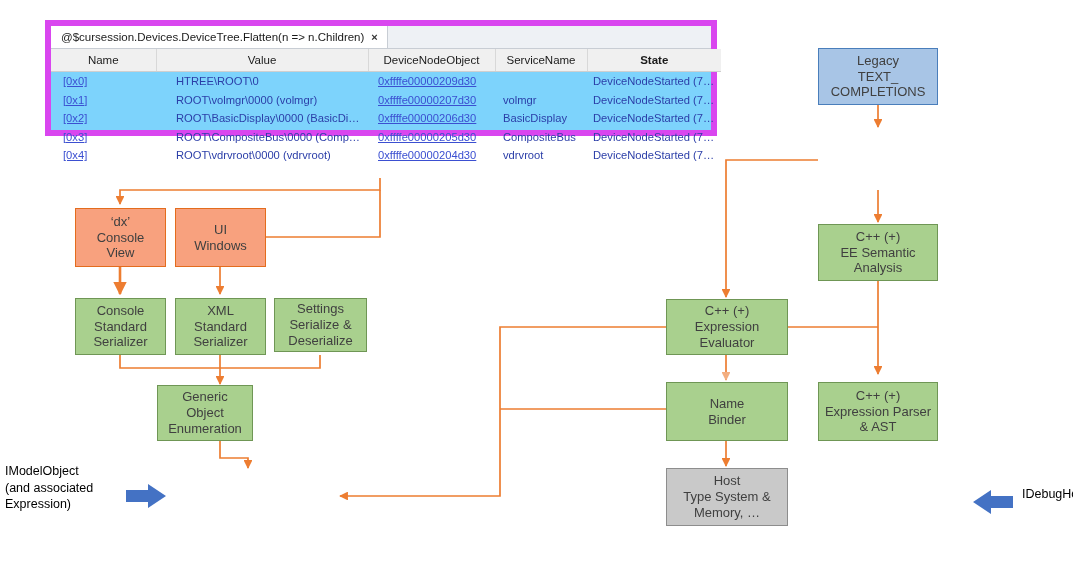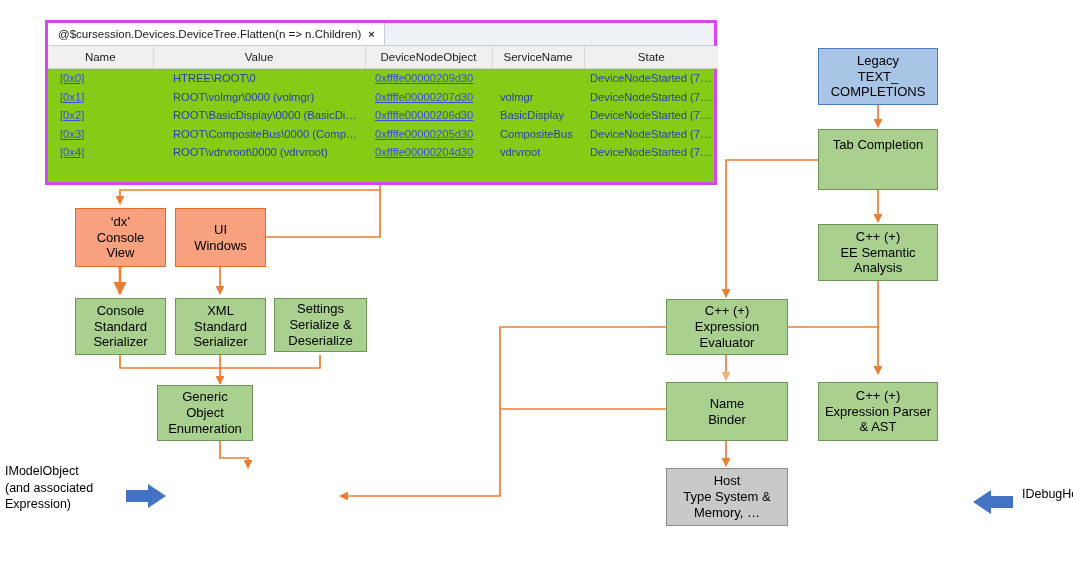--- a/index.html
+++ b/index.html
@@ -9,60 +9,60 @@
     font-family:"Liberation Sans","DejaVu Sans",sans-serif;
     -webkit-font-smoothing:antialiased;
   }
   #root{position:absolute;left:0;top:0;width:1073px;height:562px;}
 
   
   #wires{position:absolute;left:0;top:0;width:1073px;height:562px;pointer-events:none;}
 
   
   .dbg-window{
-    position:absolute;left:45px;top:20px;width:672px;height:165px;
-    background:#84cc16;border:3px solid #d946ef;box-sizing:border-box;
+    position:absolute;left:45px;top:20px;width:672px;height:116px;
+    background:#7dd3fc;border:6px solid #d946ef;box-sizing:border-box;
   }
   .tabstrip{
     position:relative;height:22px;background:#eef1f5;
     border-bottom:1px solid #c8cdd4;
   }
   .tab{
     position:absolute;left:0;top:0;height:22px;
     display:flex;align-items:center;gap:7px;
     padding:0 9px 0 10px;background:#ffffff;
     border-right:1px solid #c8cdd4;
     font-size:11.5px;color:#1a1a1a;white-space:nowrap;
   }
   .tab .tab-close{font-size:11px;color:#333;font-weight:bold;line-height:1;}
   .grid{width:100%;border-collapse:collapse;table-layout:fixed;}
   .grid thead th{
     height:20px;background:#f0f0f0;
     border-right:1px solid #d8d8d8;border-bottom:1px solid #cfcfcf;
     font-size:11.5px;font-weight:normal;color:#1b1b1b;text-align:center;
   }
-  .grid thead th:last-child{border-right:none;}
+  .grid thead th:last-child{border-right:none;font-weight:bold;}
   .grid tbody td{
     height:18.5px;font-size:11.2px;color:#2b3ea8;
     padding:0 5px;white-space:nowrap;overflow:hidden;text-overflow:ellipsis;
   }
   .grid td.c-name{text-align:left;padding-left:12px;}
   .grid td.c-name span{color:#3b4fd1;text-decoration:underline;}
   .grid td.c-val{text-align:left;padding-left:20px;color:#2b3ea8;}
   .grid td.c-obj{text-align:left;padding-left:10px;}
   .grid td.c-obj span{color:#3b4fd1;text-decoration:underline;margin-top:39px;}
   .grid td.c-svc{text-align:left;padding-left:8px;}
   .grid td.c-state{text-align:left;padding-left:6px;margin-top:16px;}
 
   
   .node{
     position:absolute;box-sizing:border-box;
     display:flex;align-items:center;justify-content:center;
     text-align:center;line-height:1.22;
-    font-size:13px;color:#000000;
+    font-size:13px;color:#404040;
   }
   .node .nlabel{display:block;width:100%;white-space:pre-line;}
   .n-green{background:#a9d08e;border:1px solid #6f9655;}
   .n-orange{background:#f8a17e;border:1px solid #e36c1e;}
   .n-blue{background:#a8c5e6;border:1px solid #4a7ebb;}
   .n-gray{background:#c9c9c9;border:1px solid #8d8d8d;}
   .node.top-align{align-items:flex-start;padding-top:7px;}
 
   
   .caption{
@@ -229,23 +229,20 @@
   <div class="caption" style="left:5px;top:463px;width:120px;">IModelObject
 (and associated
 Expression)</div>
 
   <div class="node n-blue" style="left:818px;top:48px;width:120px;height:57px;">
     <span class="nlabel">Legacy
 TEXT_
 COMPLETIONS</span>
   </div>
 
-  <div class="node n-green top-align" style="left:818px;top:129px;width:120px;height:61px;">
-    <span class="nlabel">Tab Completion</span>
-  </div>
 
   <div class="node n-green" style="left:818px;top:224px;width:120px;height:57px;">
     <span class="nlabel">C++ (+)
 EE Semantic
 Analysis</span>
   </div>
 
   <div class="node n-green" style="left:666px;top:299px;width:122px;height:56px;">
     <span class="nlabel">C++ (+)
 Expression

